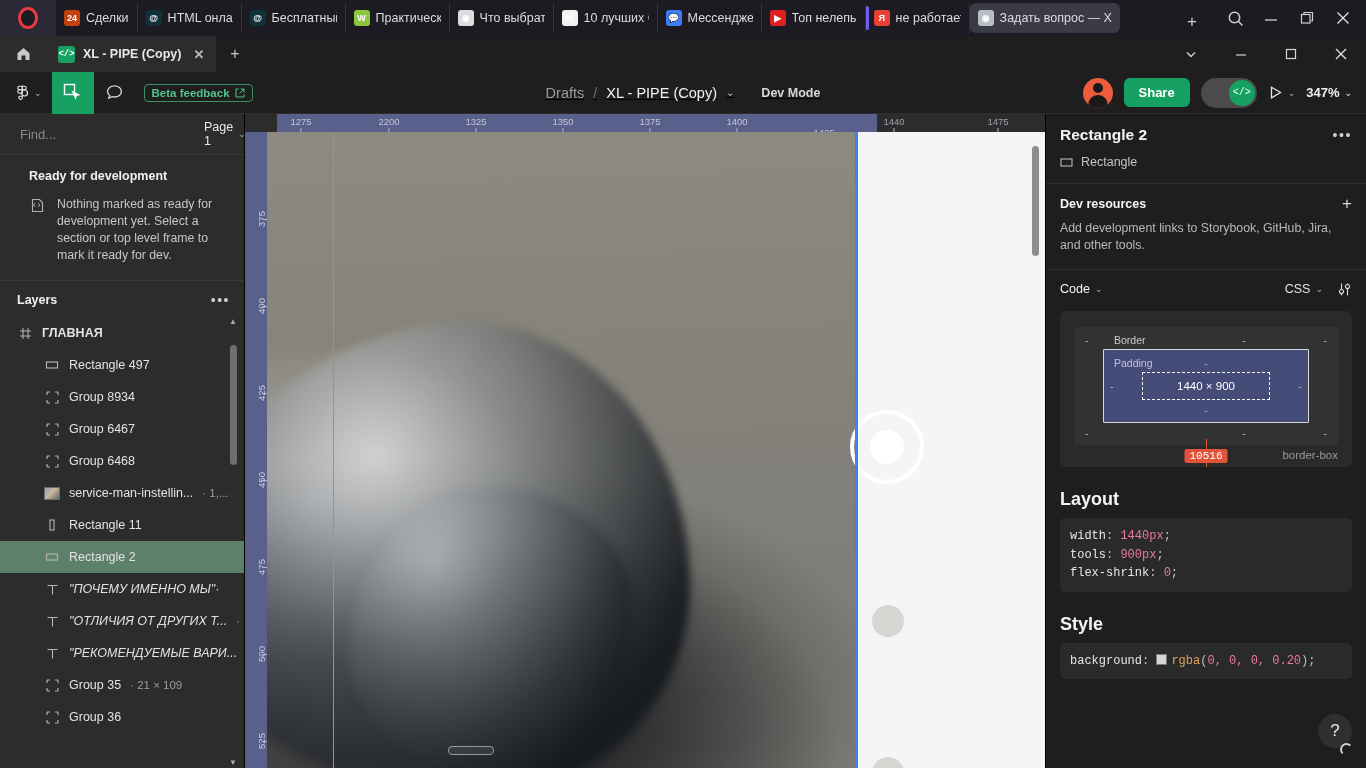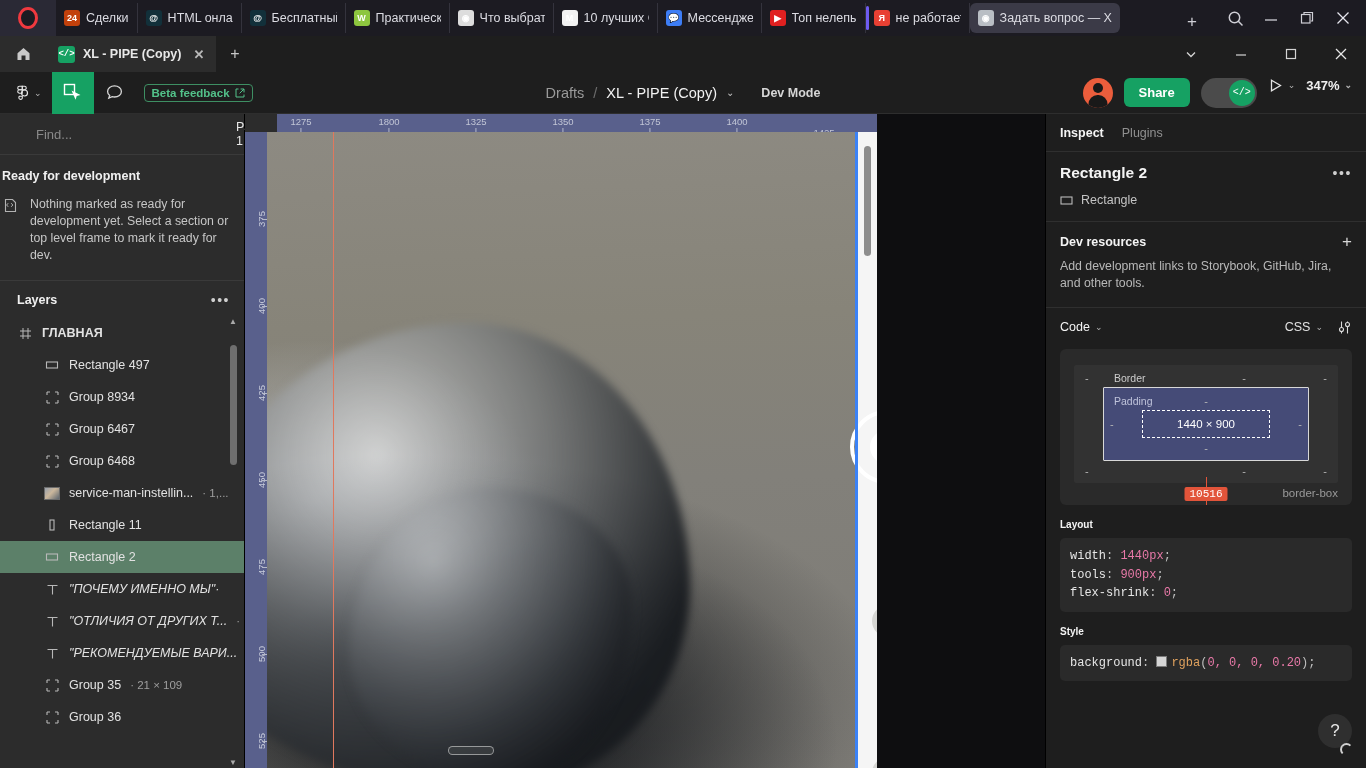--- a/index.html
+++ b/index.html
@@ -109,30 +109,30 @@
     justify-content: center;
   }
   .tb-tool.sel { background: #16a163; }
   .beta-chip {
     margin-left: 8px; border: 1px solid #3e8f63; color: #53c28a;
     font-size: 11.5px; font-weight: bold; padding: 2px 7px; border-radius: 4px;
     display: flex; align-items: center; gap: 5px;
   }
   .tb-center {
     position: absolute; left: 0; right: 0; display: flex; justify-content: center;
-    align-items: center; gap: 9px; pointer-events: none;
+    align-items: center; gap: 9px; pointer-events: none; text-decoration: underline;
   }
   .tb-center > * { pointer-events: auto; }
   .crumb-drafts { color: #9a9a9a; font-size: 14.5px; }
   .crumb-sep { color: #6e6e6e; font-size: 14.5px; }
   .crumb-file { color: #f2f2f2; font-size: 14.5px; }
   .crumb-caret { color: #c0c0c0; font-size: 10px; }
   .devmode-label { color: #d6d6d6; font-size: 12.5px; font-weight: bold; margin-left: 18px; }
   .tb-right {
-    margin-left: auto; display: flex; align-items: flex-start; gap: 11px;
+    margin-left: auto; display: flex; align-items: center; gap: 11px;
     padding-right: 14px;
   }
   .avatar {
     width: 30px; height: 30px; border-radius: 50%; background: #eb5d3c;
     position: relative; overflow: hidden;
   }
   .avatar::before {
     content: ""; position: absolute; left: 50%; top: 5px; width: 10px; height: 10px;
     border-radius: 50%; background: #191919; transform: translateX(-50%);
   }
@@ -157,30 +157,30 @@
   .zoom-grp { display: flex; align-items: center; gap: 5px; color: #efefef;
     font-size: 13px; font-weight: bold; }
 
   
   .left-panel {
     position: absolute; left: 0; top: 114px; width: 245px; height: 654px;
     background: #2c2c2c; border-right: 1px solid #000;
     display: flex; flex-direction: column;
   }
   .find-row {
-    height: 41px; display: flex; align-items: center; gap: 24px;
+    height: 41px; display: flex; align-items: center; gap: 8px;
     padding: 4px 12px; border-bottom: 1px solid #3a3a3a; flex: 0 0 41px;
   }
   .find-input {
     background: transparent; border: none; outline: none; color: #cfcfcf;
     font-size: 13px; flex: 1; font-family: "Liberation Sans", sans-serif;
   }
   .find-input::placeholder { color: #8a8a8a; }
   .page-sel { display: flex; align-items: center; gap: 5px; color: #e8e8e8; font-size: 12.5px; }
-  .ready-sec { padding: 14px 14px 16px 2px; border-bottom: 1px solid #3a3a3a; }
+  .ready-sec { padding: 14px 14px 16px 29px; border-bottom: 1px solid #3a3a3a; }
   .ready-title { color: #f0f0f0; font-size: 12.5px; font-weight: bold; margin-bottom: 13px; }
   .ready-body { display: flex; gap: 11px; }
   .ready-text { color: #c6c6c6; font-size: 12.3px; line-height: 17px; }
   .layers-head {
     display: flex; align-items: center; justify-content: space-between;
     padding: 11px 14px 9px 17px; flex: 0 0 auto;
   }
   .layers-title { color: #f0f0f0; font-size: 12.5px; font-weight: bold; }
   .layers-dots { color: #cfcfcf; font-size: 14px; letter-spacing: 1.5px; }
   .layers-list { flex: 1; overflow: hidden; position: relative; }
@@ -208,21 +208,21 @@
   }
   .lp-arrow { color: #aaa; font-size: 8px; line-height: 10px; }
   .lp-track { flex: 1; width: 7px; position: relative; }
   .lp-thumb {
     position: absolute; left: 0; top: 18px; width: 7px; height: 120px;
     background: #6f6f6f; border-radius: 4px;
   }
 
   
   .canvas-wrap {
-    position: absolute; left: 245px; top: 114px; width: 632px; height: 654px;
+    position: absolute; left: 245px; top: 114px; width: 800px; height: 654px;
     background: #f5f5f5; overflow: hidden;
   }
   .ruler-corner {
     position: absolute; left: 0; top: 0; width: 22px; height: 18px;
     background: #2c2c2c; z-index: 6;
   }
   .ruler-h {
     position: absolute; left: 22px; top: 0; right: 0; height: 18px;
     background: #2c2c2c; z-index: 5; overflow: hidden;
   }
@@ -377,21 +377,21 @@
   }
   .bm-redline {
     position: absolute; left: 50%; width: 1px; background: #e2543a;
     top: 128px; bottom: 0;
   }
   .bm-borderbox {
     position: absolute; right: 14px; bottom: 6px; color: #9a9a9a; font-size: 11.5px;
   }
 
   .rp-sec { padding: 14px 14px 0; }
-  .rp-sec-title { color: #f4f4f4; font-size: 10px; font-weight: bold; margin-bottom: 8px; }
+  .rp-sec-title { color: #f4f4f4; font-size: 18px; font-weight: bold; margin-bottom: 8px; margin-top: 8px; }
   .code-box {
     background: #2a2a2a; border-radius: 5px; padding: 9px 10px;
     font-family: "Liberation Mono", monospace; font-size: 12px; line-height: 18.5px;
   }
   .c-prop { color: #e6e6e6; }
   .c-num { color: #e879a8; }
   .c-punc { color: #bfbfbf; }
   .c-fn { color: #e0a25e; }
   .swatch {
     display: inline-block; width: 11px; height: 11px; background: #d6d6d6;
@@ -746,21 +746,21 @@
     <div class="canvas-vscroll"></div>
 
     <div class="ruler-corner"></div>
     <div class="ruler-h" id="ruler-h">
         <div class="hl" style="left: 10px; width: 600px;"></div>
         <div class="tick" style="left: 34px;">
           <span>1275</span>
           <i></i>
         </div>
         <div class="tick" style="left: 122px;">
-          <span>1800</span>
+          <span>2200</span>
           <i></i>
         </div>
         <div class="tick" style="left: 209px;">
           <span>1325</span>
           <i></i>
         </div>
         <div class="tick" style="left: 296px;">
           <span>1350</span>
           <i></i>
         </div>
@@ -811,24 +811,20 @@
           <i></i>
         </div>
         <div class="tick" style="top: 609px;">
           <span>525</span>
           <i></i>
         </div>
       </div>
   </div>
 
   <div class="right-panel">
-    <div class="rp-tabs">
-      <span class="rp-tab active">Inspect</span>
-      <span class="rp-tab">Plugins</span>
-    </div>
 
     <div class="rp-sel">
       <div class="rp-sel-head">
         <span class="rp-sel-name">Rectangle 2</span>
         <span class="rp-sel-dots">•••</span>
       </div>
       <div class="rp-sel-type">
         <svg width="13" height="13" viewBox="0 0 13 13" fill="none">
             <rect x="1" y="3" width="11" height="7" stroke="#bbbbbb" stroke-width="1.1"></rect>
           </svg>

